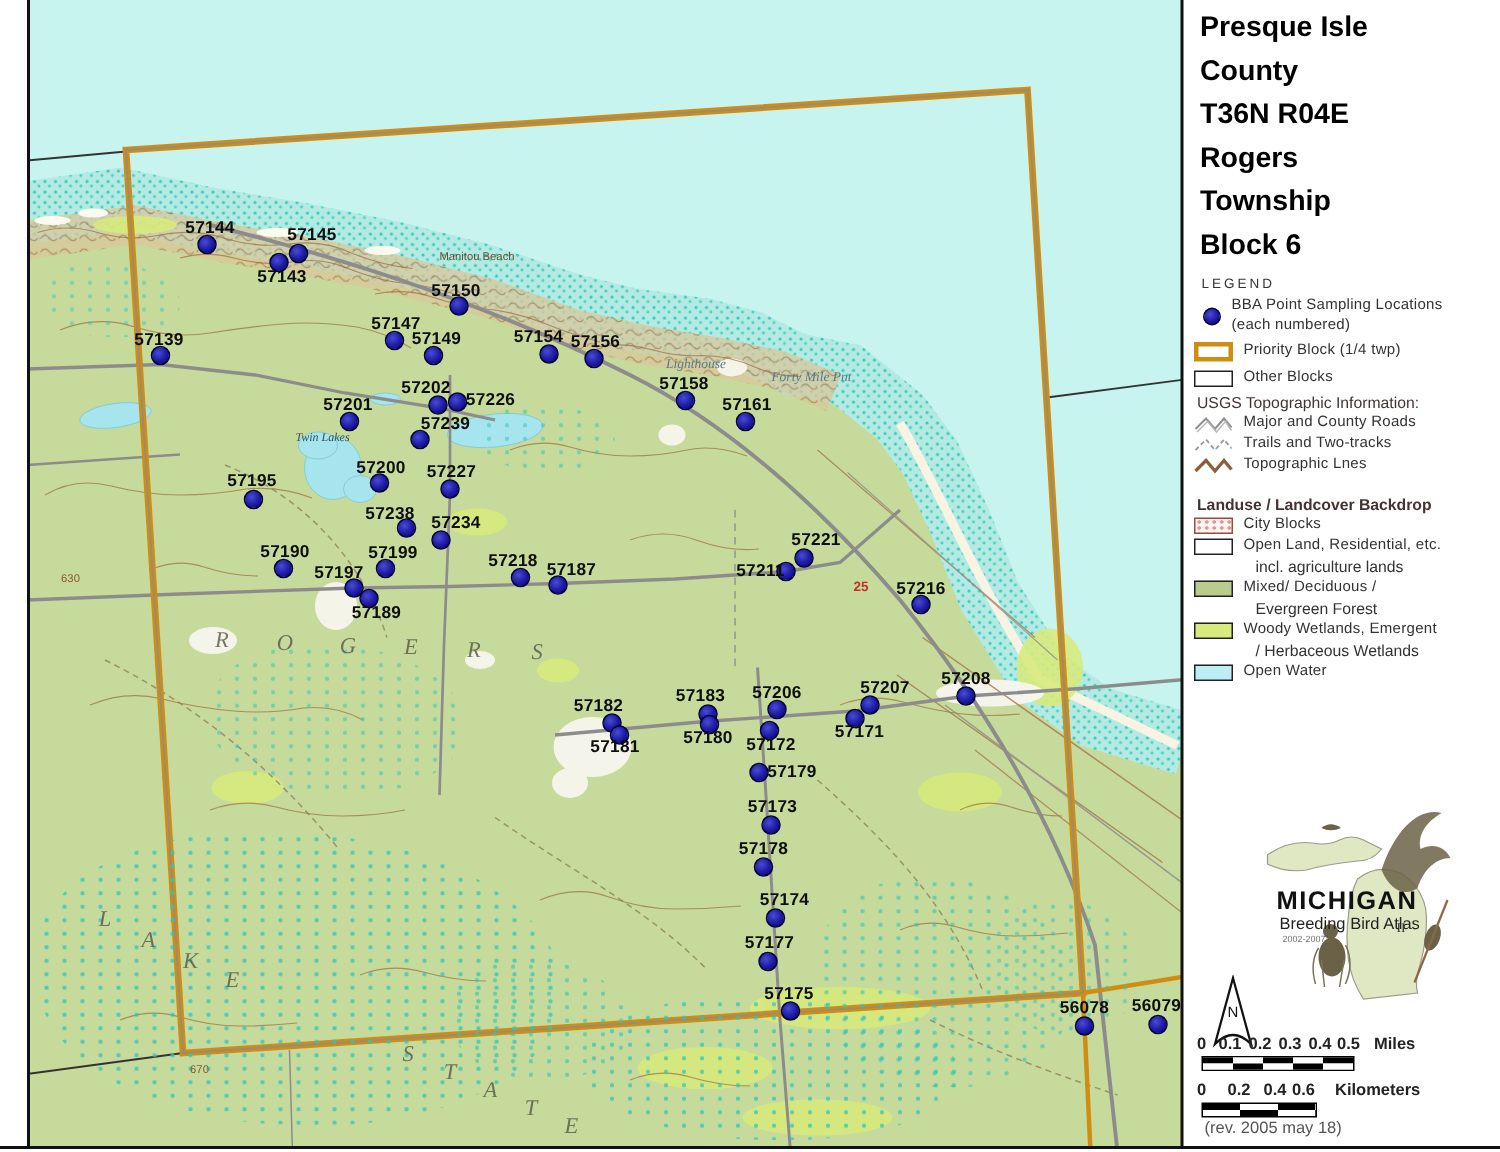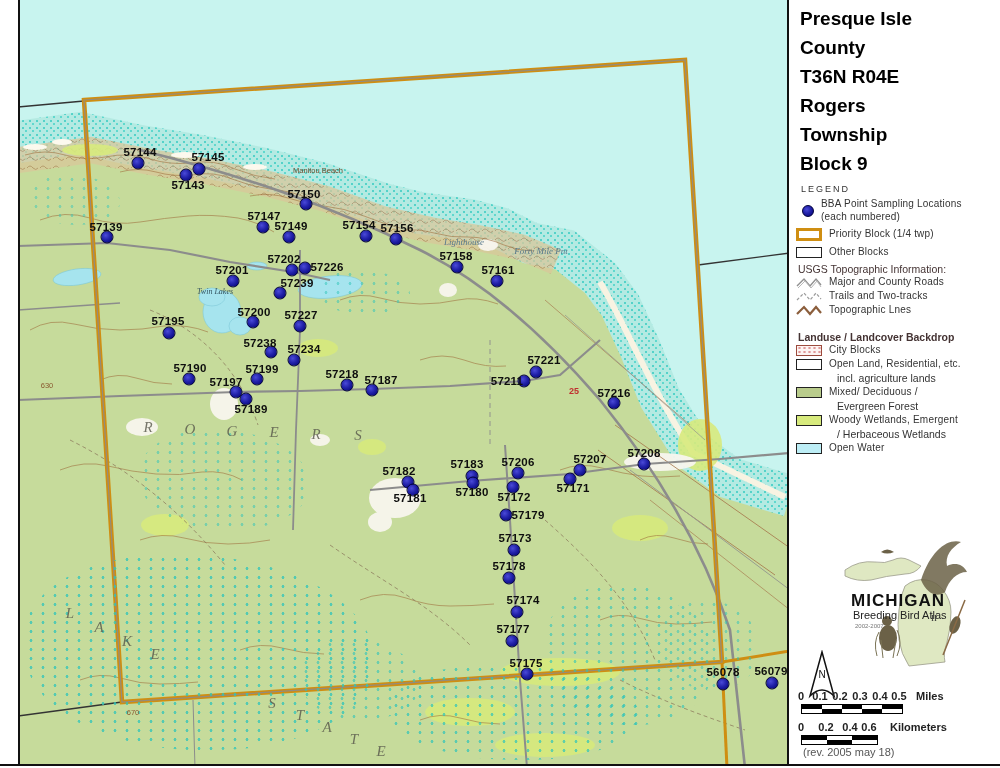--- a/index.html
+++ b/index.html
@@ -320,21 +320,21 @@
   <div id="neat-right"></div>
   <div id="neat-bottom"></div>
 
   <div id="panel">
     <div id="title">
       <div class="title-line">Presque Isle</div>
       <div class="title-line">County</div>
       <div class="title-line">T36N R04E</div>
       <div class="title-line">Rogers</div>
       <div class="title-line">Township</div>
-      <div class="title-line">Block 9</div>
+      <div class="title-line">Block 6</div>
     </div>
     <div id="legend-head">LEGEND</div>
 
     <div class="lg-row" style="top:198px">
       <span class="leg-dot"></span>
       <span class="lg-text">
         <span>BBA Point Sampling Locations</span><br>
         <span>(each numbered)</span>
       </span>
     </div>

